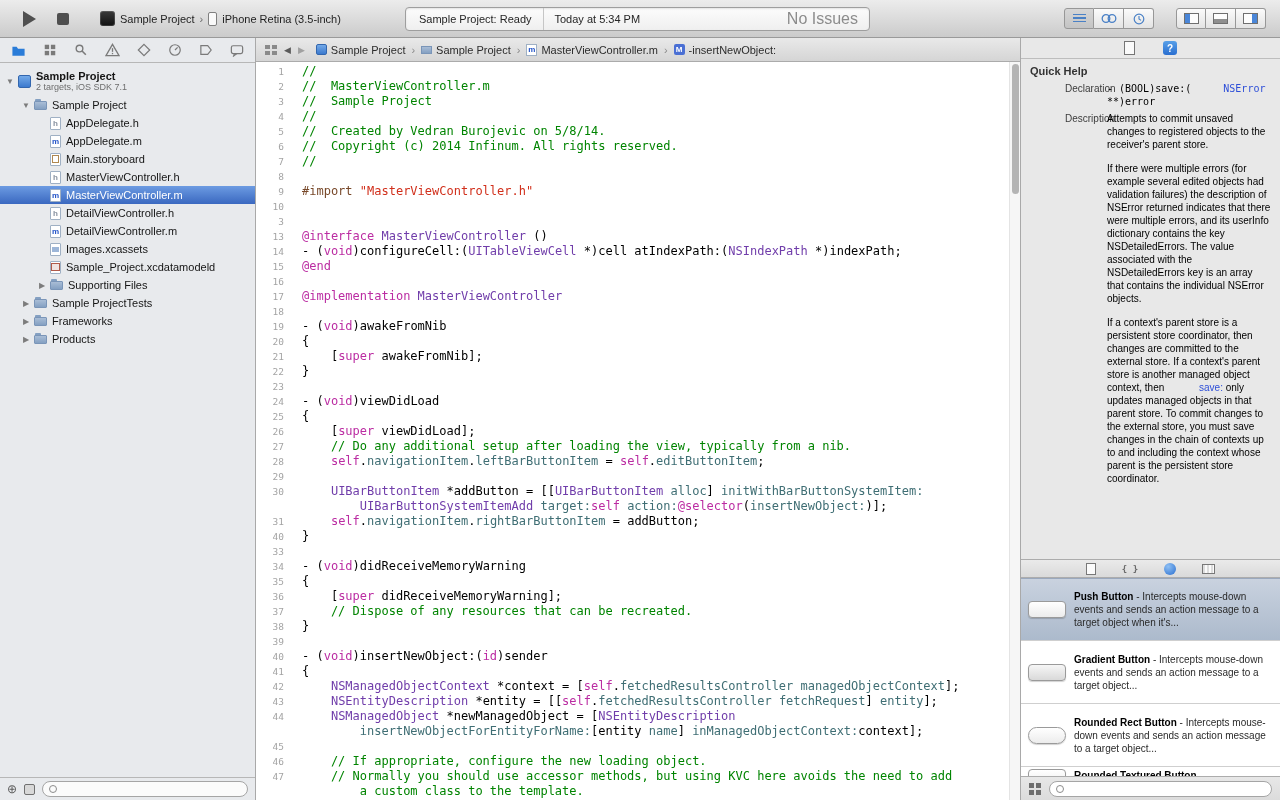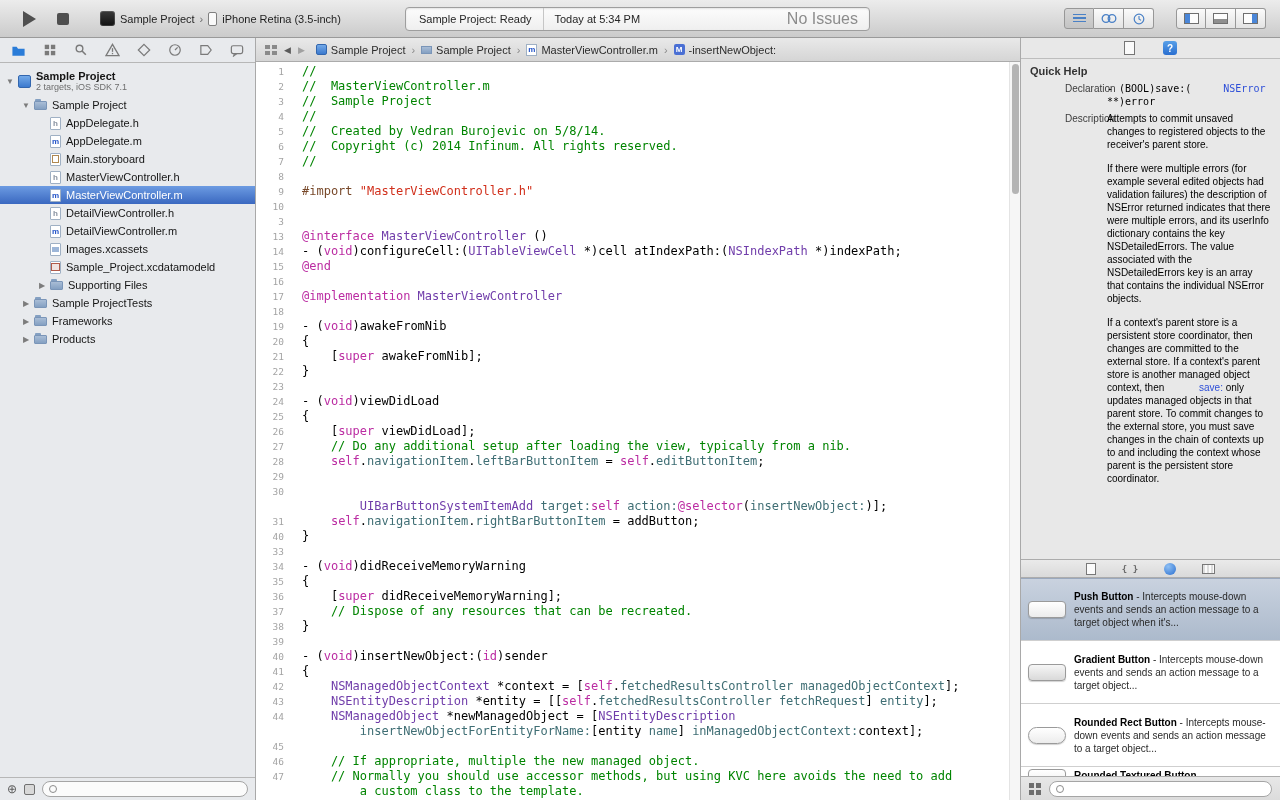--- a/index.html
+++ b/index.html
@@ -406,39 +406,39 @@
             <div class="code-line"><span class="ln">20</span><span class="cd"><span class="tok-n">{</span></span></div>
             <div class="code-line"><span class="ln">21</span><span class="cd"><span class="tok-n">    [</span><span class="tok-k">super</span><span class="tok-n"> awakeFromNib];</span></span></div>
             <div class="code-line"><span class="ln">22</span><span class="cd"><span class="tok-n">}</span></span></div>
             <div class="code-line"><span class="ln">23</span><span class="cd"></span></div>
             <div class="code-line"><span class="ln">24</span><span class="cd"><span class="tok-n">- (</span><span class="tok-k">void</span><span class="tok-n">)viewDidLoad</span></span></div>
             <div class="code-line"><span class="ln">25</span><span class="cd"><span class="tok-n">{</span></span></div>
             <div class="code-line"><span class="ln">26</span><span class="cd"><span class="tok-n">    [</span><span class="tok-k">super</span><span class="tok-n"> viewDidLoad];</span></span></div>
             <div class="code-line"><span class="ln">27</span><span class="cd"><span class="tok-c">    // Do any additional setup after loading the view, typically from a nib.</span></span></div>
             <div class="code-line"><span class="ln">28</span><span class="cd"><span class="tok-n">    </span><span class="tok-k">self</span><span class="tok-n">.</span><span class="tok-m">navigationItem</span><span class="tok-n">.</span><span class="tok-m">leftBarButtonItem</span><span class="tok-n"> = </span><span class="tok-k">self</span><span class="tok-n">.</span><span class="tok-m">editButtonItem</span><span class="tok-n">;</span></span></div>
             <div class="code-line"><span class="ln">29</span><span class="cd"></span></div>
-            <div class="code-line"><span class="ln">30</span></div>
+            <div class="code-line"><span class="ln">30</span><span class="cd"><span class="tok-n">    </span><span class="tok-t">UIBarButtonItem</span><span class="tok-n"> *addButton = [[</span><span class="tok-t">UIBarButtonItem</span><span class="tok-n"> </span><span class="tok-m">alloc</span><span class="tok-n">] </span><span class="tok-m">initWithBarButtonSystemItem:</span></span></div>
             <div class="code-line"><span class="ln"></span><span class="cd"><span class="tok-n">        </span><span class="tok-t">UIBarButtonSystemItemAdd</span><span class="tok-n"> </span><span class="tok-m">target:</span><span class="tok-k">self</span><span class="tok-n"> </span><span class="tok-m">action:</span><span class="tok-k">@selector</span><span class="tok-n">(</span><span class="tok-m">insertNewObject:</span><span class="tok-n">)];</span></span></div>
             <div class="code-line"><span class="ln">31</span><span class="cd"><span class="tok-n">    </span><span class="tok-k">self</span><span class="tok-n">.</span><span class="tok-m">navigationItem</span><span class="tok-n">.</span><span class="tok-m">rightBarButtonItem</span><span class="tok-n"> = addButton;</span></span></div>
             <div class="code-line"><span class="ln">40</span><span class="cd"><span class="tok-n">}</span></span></div>
             <div class="code-line"><span class="ln">33</span><span class="cd"></span></div>
             <div class="code-line"><span class="ln">34</span><span class="cd"><span class="tok-n">- (</span><span class="tok-k">void</span><span class="tok-n">)didReceiveMemoryWarning</span></span></div>
             <div class="code-line"><span class="ln">35</span><span class="cd"><span class="tok-n">{</span></span></div>
             <div class="code-line"><span class="ln">36</span><span class="cd"><span class="tok-n">    [</span><span class="tok-k">super</span><span class="tok-n"> didReceiveMemoryWarning];</span></span></div>
             <div class="code-line"><span class="ln">37</span><span class="cd"><span class="tok-c">    // Dispose of any resources that can be recreated.</span></span></div>
             <div class="code-line"><span class="ln">38</span><span class="cd"><span class="tok-n">}</span></span></div>
             <div class="code-line"><span class="ln">39</span><span class="cd"></span></div>
             <div class="code-line"><span class="ln">40</span><span class="cd"><span class="tok-n">- (</span><span class="tok-k">void</span><span class="tok-n">)insertNewObject:(</span><span class="tok-k">id</span><span class="tok-n">)sender</span></span></div>
             <div class="code-line"><span class="ln">41</span><span class="cd"><span class="tok-n">{</span></span></div>
             <div class="code-line"><span class="ln">42</span><span class="cd"><span class="tok-n">    </span><span class="tok-t">NSManagedObjectContext</span><span class="tok-n"> *context = [</span><span class="tok-k">self</span><span class="tok-n">.</span><span class="tok-m">fetchedResultsController</span><span class="tok-n"> </span><span class="tok-m">managedObjectContext</span><span class="tok-n">];</span></span></div>
             <div class="code-line"><span class="ln">43</span><span class="cd"><span class="tok-n">    </span><span class="tok-t">NSEntityDescription</span><span class="tok-n"> *entity = [[</span><span class="tok-k">self</span><span class="tok-n">.</span><span class="tok-m">fetchedResultsController</span><span class="tok-n"> </span><span class="tok-m">fetchRequest</span><span class="tok-n">] </span><span class="tok-m">entity</span><span class="tok-n">];</span></span></div>
             <div class="code-line"><span class="ln">44</span><span class="cd"><span class="tok-n">    </span><span class="tok-t">NSManagedObject</span><span class="tok-n"> *newManagedObject = [</span><span class="tok-t">NSEntityDescription</span></span></div>
             <div class="code-line"><span class="ln"></span><span class="cd"><span class="tok-n">        </span><span class="tok-m">insertNewObjectForEntityForName:</span><span class="tok-n">[entity </span><span class="tok-m">name</span><span class="tok-n">] </span><span class="tok-m">inManagedObjectContext:</span><span class="tok-n">context];</span></span></div>
             <div class="code-line"><span class="ln">45</span><span class="cd"></span></div>
-            <div class="code-line"><span class="ln">46</span><span class="cd"><span class="tok-c">    // If appropriate, multiple the new managed object.</span></span></div>
+            <div class="code-line"><span class="ln">46</span><span class="cd"><span class="tok-c">    // If appropriate, configure the new loading object.</span></span></div>
             <div class="code-line"><span class="ln">47</span><span class="cd"><span class="tok-c">    // Normally you should use accessor methods, but using KVC here avoids the need to add</span></span></div>
             <div class="code-line"><span class="ln"></span><span class="cd"><span class="tok-c">        a custom class to the template.</span></span></div>
           </div>
         <div class="vtrack">
           <div class="vthumb"></div>
         </div>
       </div>
     </div>
 
     <div class="utilities">

